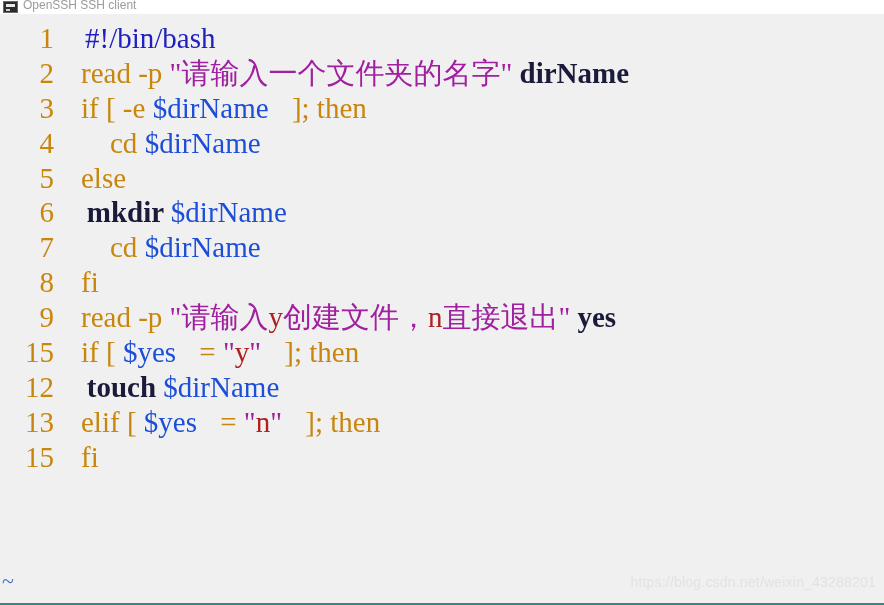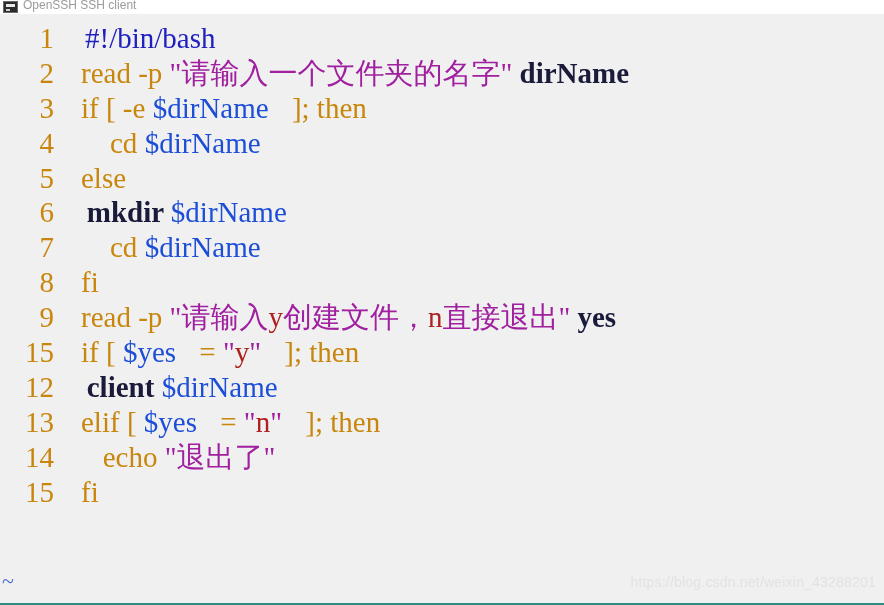--- a/index.html
+++ b/index.html
@@ -159,23 +159,22 @@
   <div class="code-line"><span class="ln">1</span><span class="code"><span class="blue">#!/bin/bash</span></span></div>
       <div class="code-line"><span class="ln">2</span><span class="code"><span class="kw">read -p </span><span class="str">"请输入一个文件夹的名字"</span><span class="plain"> dirName</span></span></div>
       <div class="code-line"><span class="ln">3</span><span class="code"><span class="kw">if [ -e </span><span class="var">$dirName</span><span class="kw"> ]; then</span></span></div>
       <div class="code-line"><span class="ln">4</span><span class="code"><span class="kw">    cd </span><span class="var">$dirName</span></span></div>
       <div class="code-line"><span class="ln">5</span><span class="code"><span class="kw">else</span></span></div>
       <div class="code-line"><span class="ln">6</span><span class="code"><span class="plain">   mkdir </span><span class="var">$dirName</span></span></div>
       <div class="code-line"><span class="ln">7</span><span class="code"><span class="kw">    cd </span><span class="var">$dirName</span></span></div>
       <div class="code-line"><span class="ln">8</span><span class="code"><span class="kw">fi</span></span></div>
       <div class="code-line"><span class="ln">9</span><span class="code"><span class="kw">read -p </span><span class="str">"请输入</span><span class="red">y</span><span class="str">创建文件，</span><span class="red">n</span><span class="str">直接退出"</span><span class="plain"> yes</span></span></div>
       <div class="code-line"><span class="ln">15</span><span class="code"><span class="kw">if [ </span><span class="var">$yes</span><span class="kw"> = </span><span class="str">"</span><span class="red">y</span><span class="str">"</span><span class="kw"> ]; then</span></span></div>
-      <div class="code-line"><span class="ln">12</span><span class="code"><span class="plain">   client </span><span class="var">$dirName</span></span></div>
+      <div class="code-line"><span class="ln">12</span><span class="code"><span class="plain">   touch </span><span class="var">$dirName</span></span></div>
       <div class="code-line"><span class="ln">13</span><span class="code"><span class="kw">elif [ </span><span class="var">$yes</span><span class="kw"> = </span><span class="str">"</span><span class="red">n</span><span class="str">"</span><span class="kw"> ]; then</span></span></div>
-      <div class="code-line"><span class="ln">14</span><span class="code"><span class="kw">   echo </span><span class="str">"退出了"</span></span></div>
       <div class="code-line"><span class="ln">15</span><span class="code"><span class="kw">fi</span></span></div>
     </div>
 
   <div id="tilde">~</div>
 
   <div id="watermark">https://blog.csdn.net/weixin_43288201</div>
 
 </div>
 
 </body></html>

